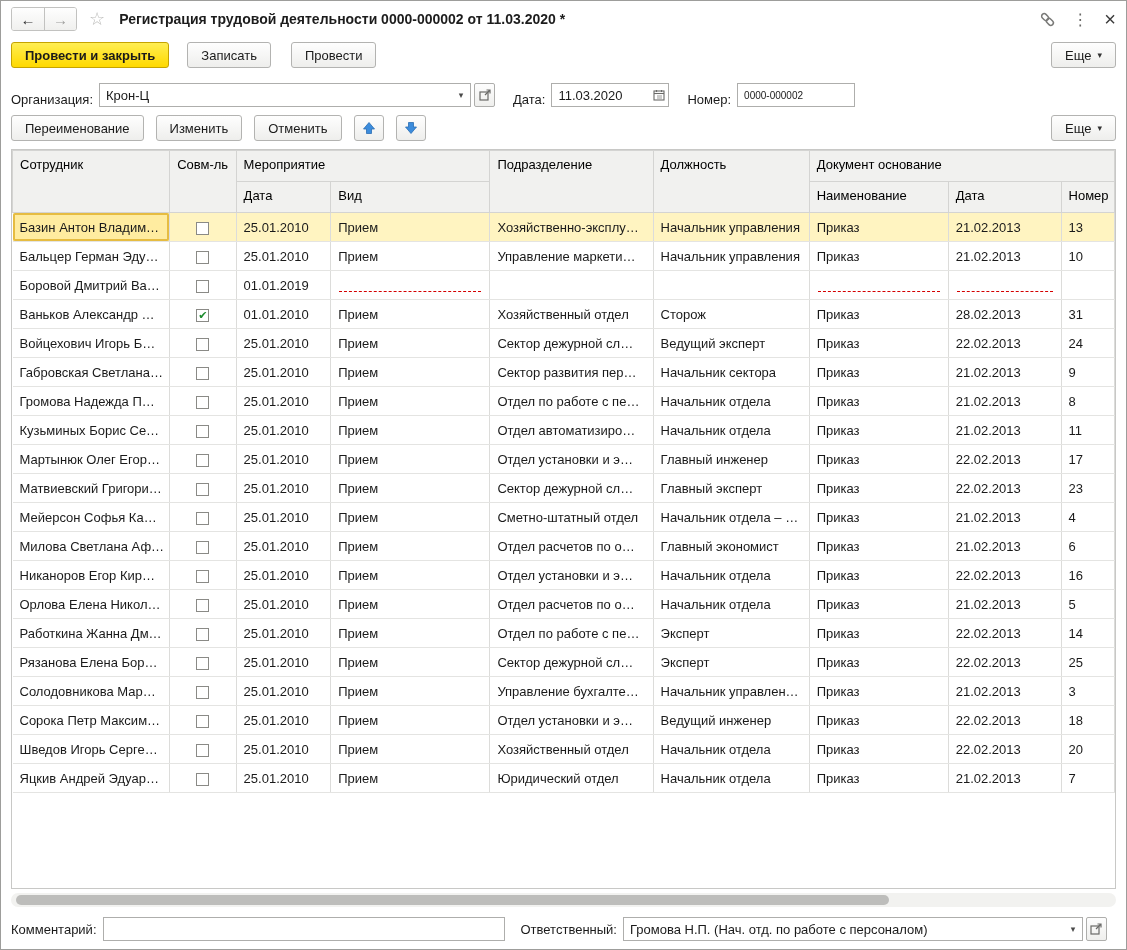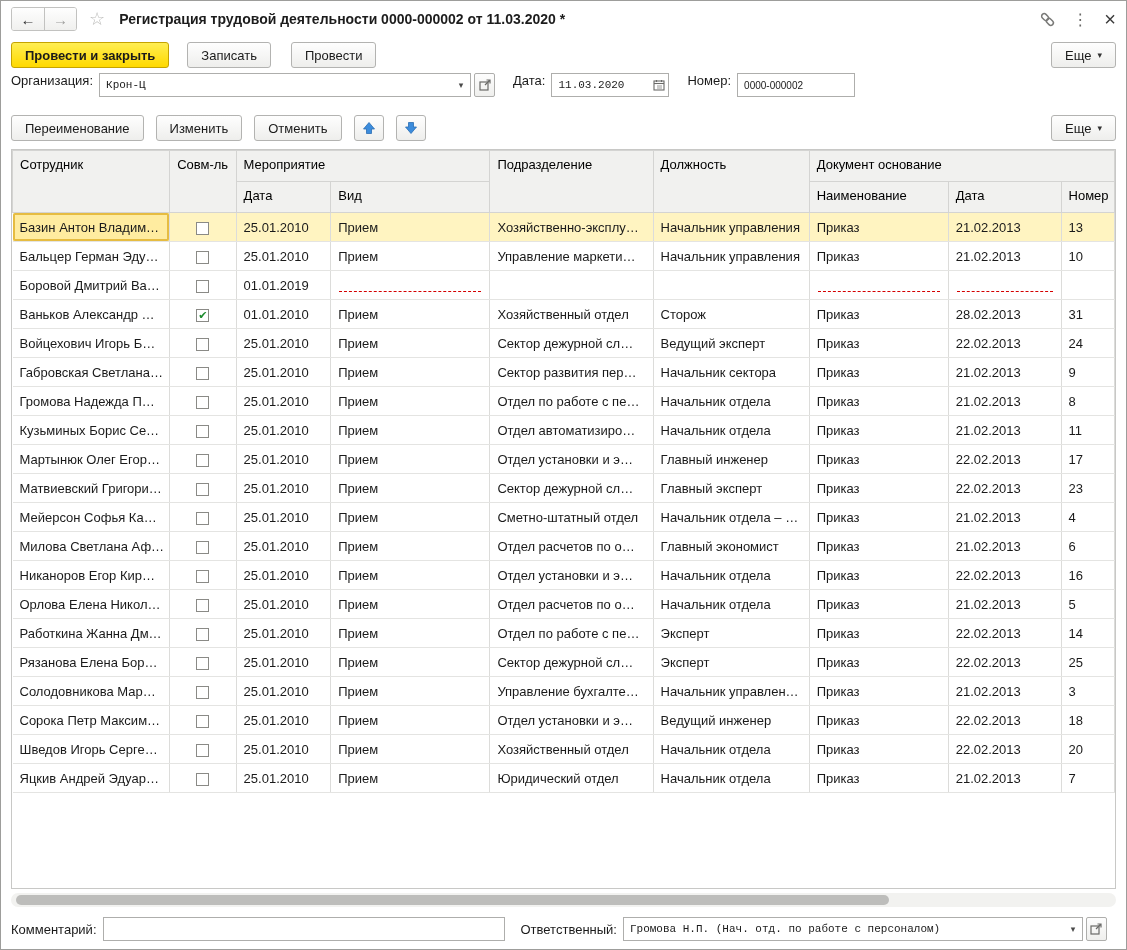--- a/index.html
+++ b/index.html
@@ -26,24 +26,24 @@
   .btn .dd-tri { font-size:9px; color:#333; }
   .sq { width:30px; padding:0; justify-content:center; }
 
   
   .cmdbar { height:36px; display:flex; align-items:center; padding:0 10px; gap:0; flex:none; }
   .cmdbar .g1 { margin-right:18px; }
   .cmdbar .g2 { margin-right:20px; }
   .push-right { margin-left:auto; }
 
   
-  .formrow { height:34px; display:flex; align-items:flex-start; padding:0 10px; flex:none; }
+  .formrow { height:34px; display:flex; align-items:flex-end; padding:0 10px; flex:none; }
   .flabel { margin-right:6px; white-space:nowrap; color:#1a1a1a; }
   .combo { display:inline-flex; align-items:stretch; border:1px solid #aeaeac; background:#fff; height:24px; }
-  .combo input { border:none; outline:none; flex:1; padding:0 6px; font-family:Liberation Mono, monospace; font-size:11px; color:#1a1a1a; background:transparent; min-width:0; }
+  .combo input { border:none; outline:none; flex:1; padding:0 6px; font-family:Liberation Sans, sans-serif; font-size:13px; color:#1a1a1a; background:transparent; min-width:0; }
   .combo .dd { width:18px; display:flex; align-items:center; justify-content:center; font-size:9px; color:#4a4a4a; cursor:pointer; }
   .sq-btn { width:21px; height:24px; margin-left:3px; border:1px solid #aeaeac; border-radius:2px; background:linear-gradient(#fdfdfd,#efefed); display:inline-flex; align-items:center; justify-content:center; cursor:pointer; }
   .plain-input { border:1px solid #aeaeac; height:24px; padding:0 6px; font-family:inherit; font-size:10px; color:#1a1a1a; }
 
   
   .tablebar { height:42px; display:flex; align-items:center; padding:0 10px; flex:none; }
   .annotation { border:2px solid #de1414; padding:3px 4px; margin-right:8px; display:inline-flex; }
   .tb-gap { margin-right:12px; }
   .arrow-btn { width:30px; }
 

